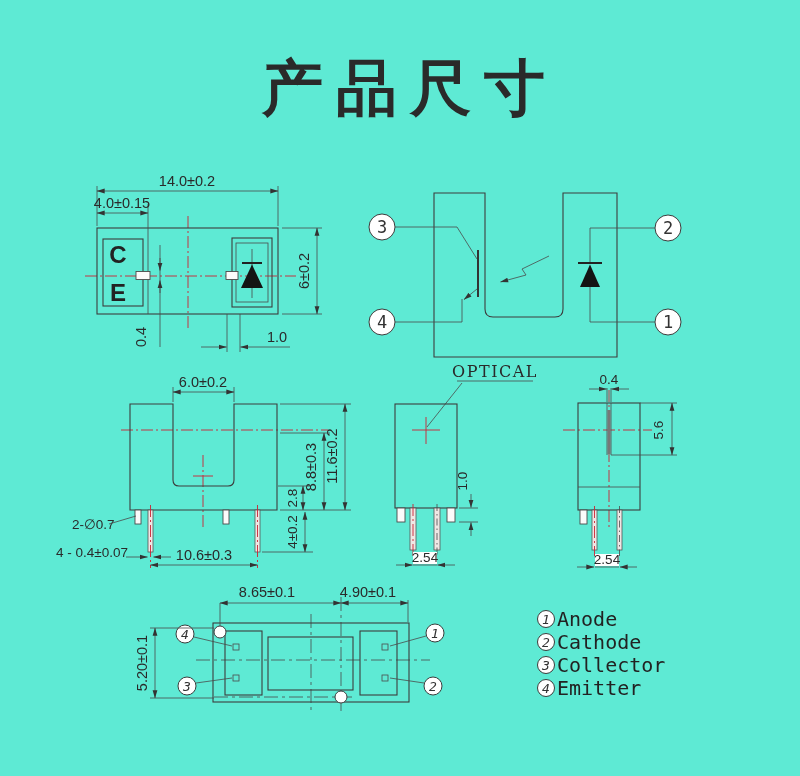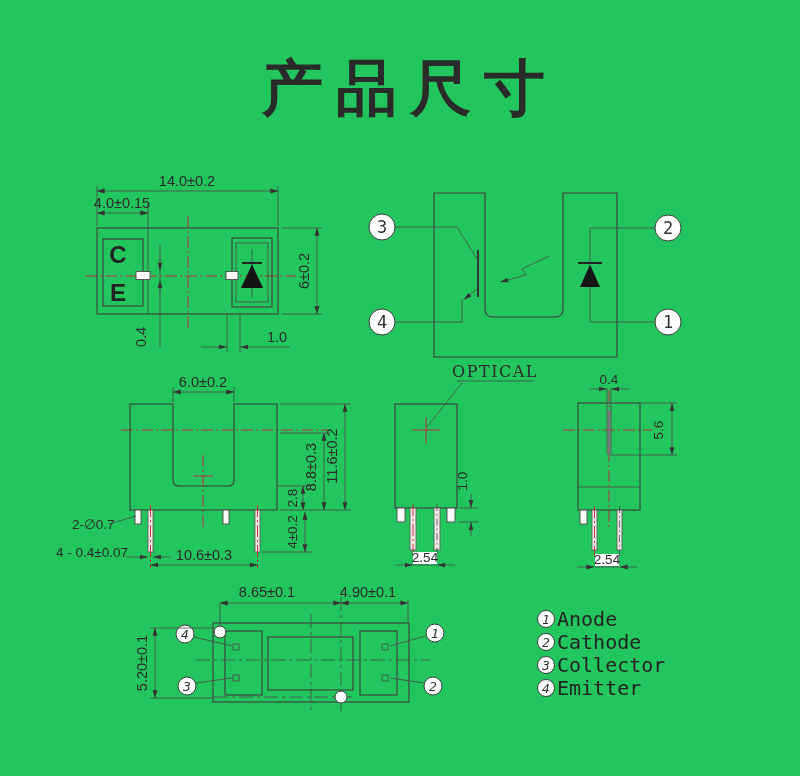--- a/index.html
+++ b/index.html
@@ -1,16 +1,16 @@
 <!DOCTYPE html>
 <html><head>
 <meta charset="utf-8">
 <style>
   html,body{margin:0;padding:0;background:#fff;}
-  .stage{width:800px;height:776px;background:#22c55e;position:relative;overflow:hidden;}
+  .stage{width:800px;height:776px;background:#5eead4;position:relative;overflow:hidden;}
   svg text{font-family:"Liberation Sans","DejaVu Sans",sans-serif;fill:#2a2a2a;}
   .ln{stroke:#3c3c3c;stroke-width:1.1;fill:none;}
   .thin{stroke:#4a4a4a;stroke-width:0.8;fill:none;}
   .red{stroke:#cc2233;stroke-width:0.9;fill:none;stroke-dasharray:12 3 2 3;}
   .redsolid{stroke:#cc2233;stroke-width:0.9;fill:none;}
   .dimt{font-size:14.5px;}
   .dimsm{font-size:13.5px;}
   .pin{fill:#efe7e4;stroke:#555;stroke-width:0.8;}
   .peg{fill:#fbfbfb;stroke:#4a4a4a;stroke-width:0.9;}
   .circ{fill:#fff;stroke:#3c3c3c;stroke-width:1;}

